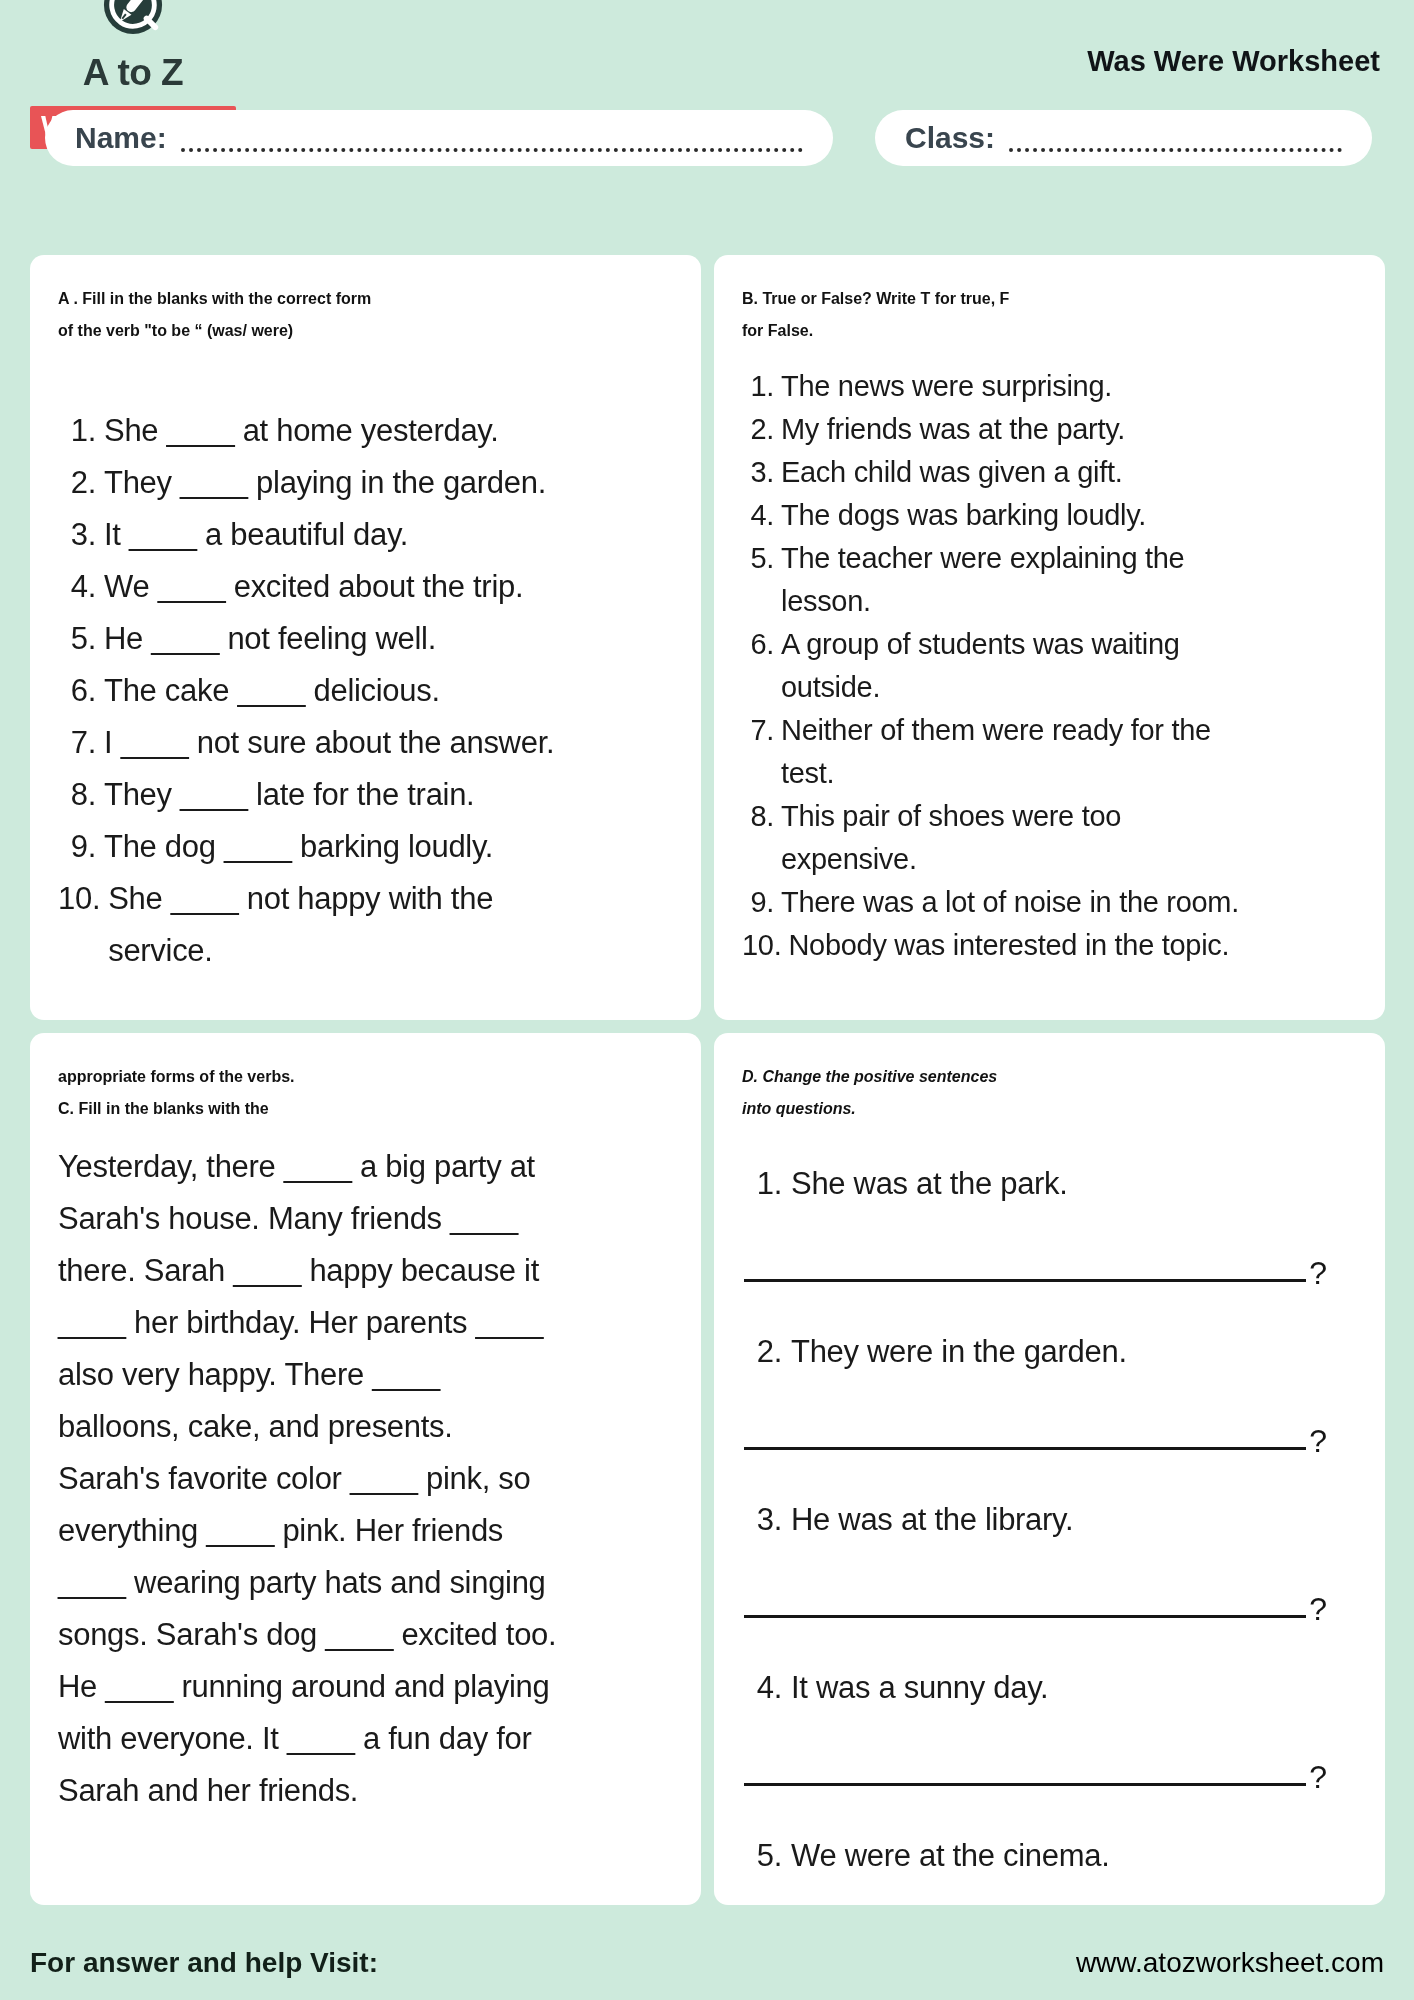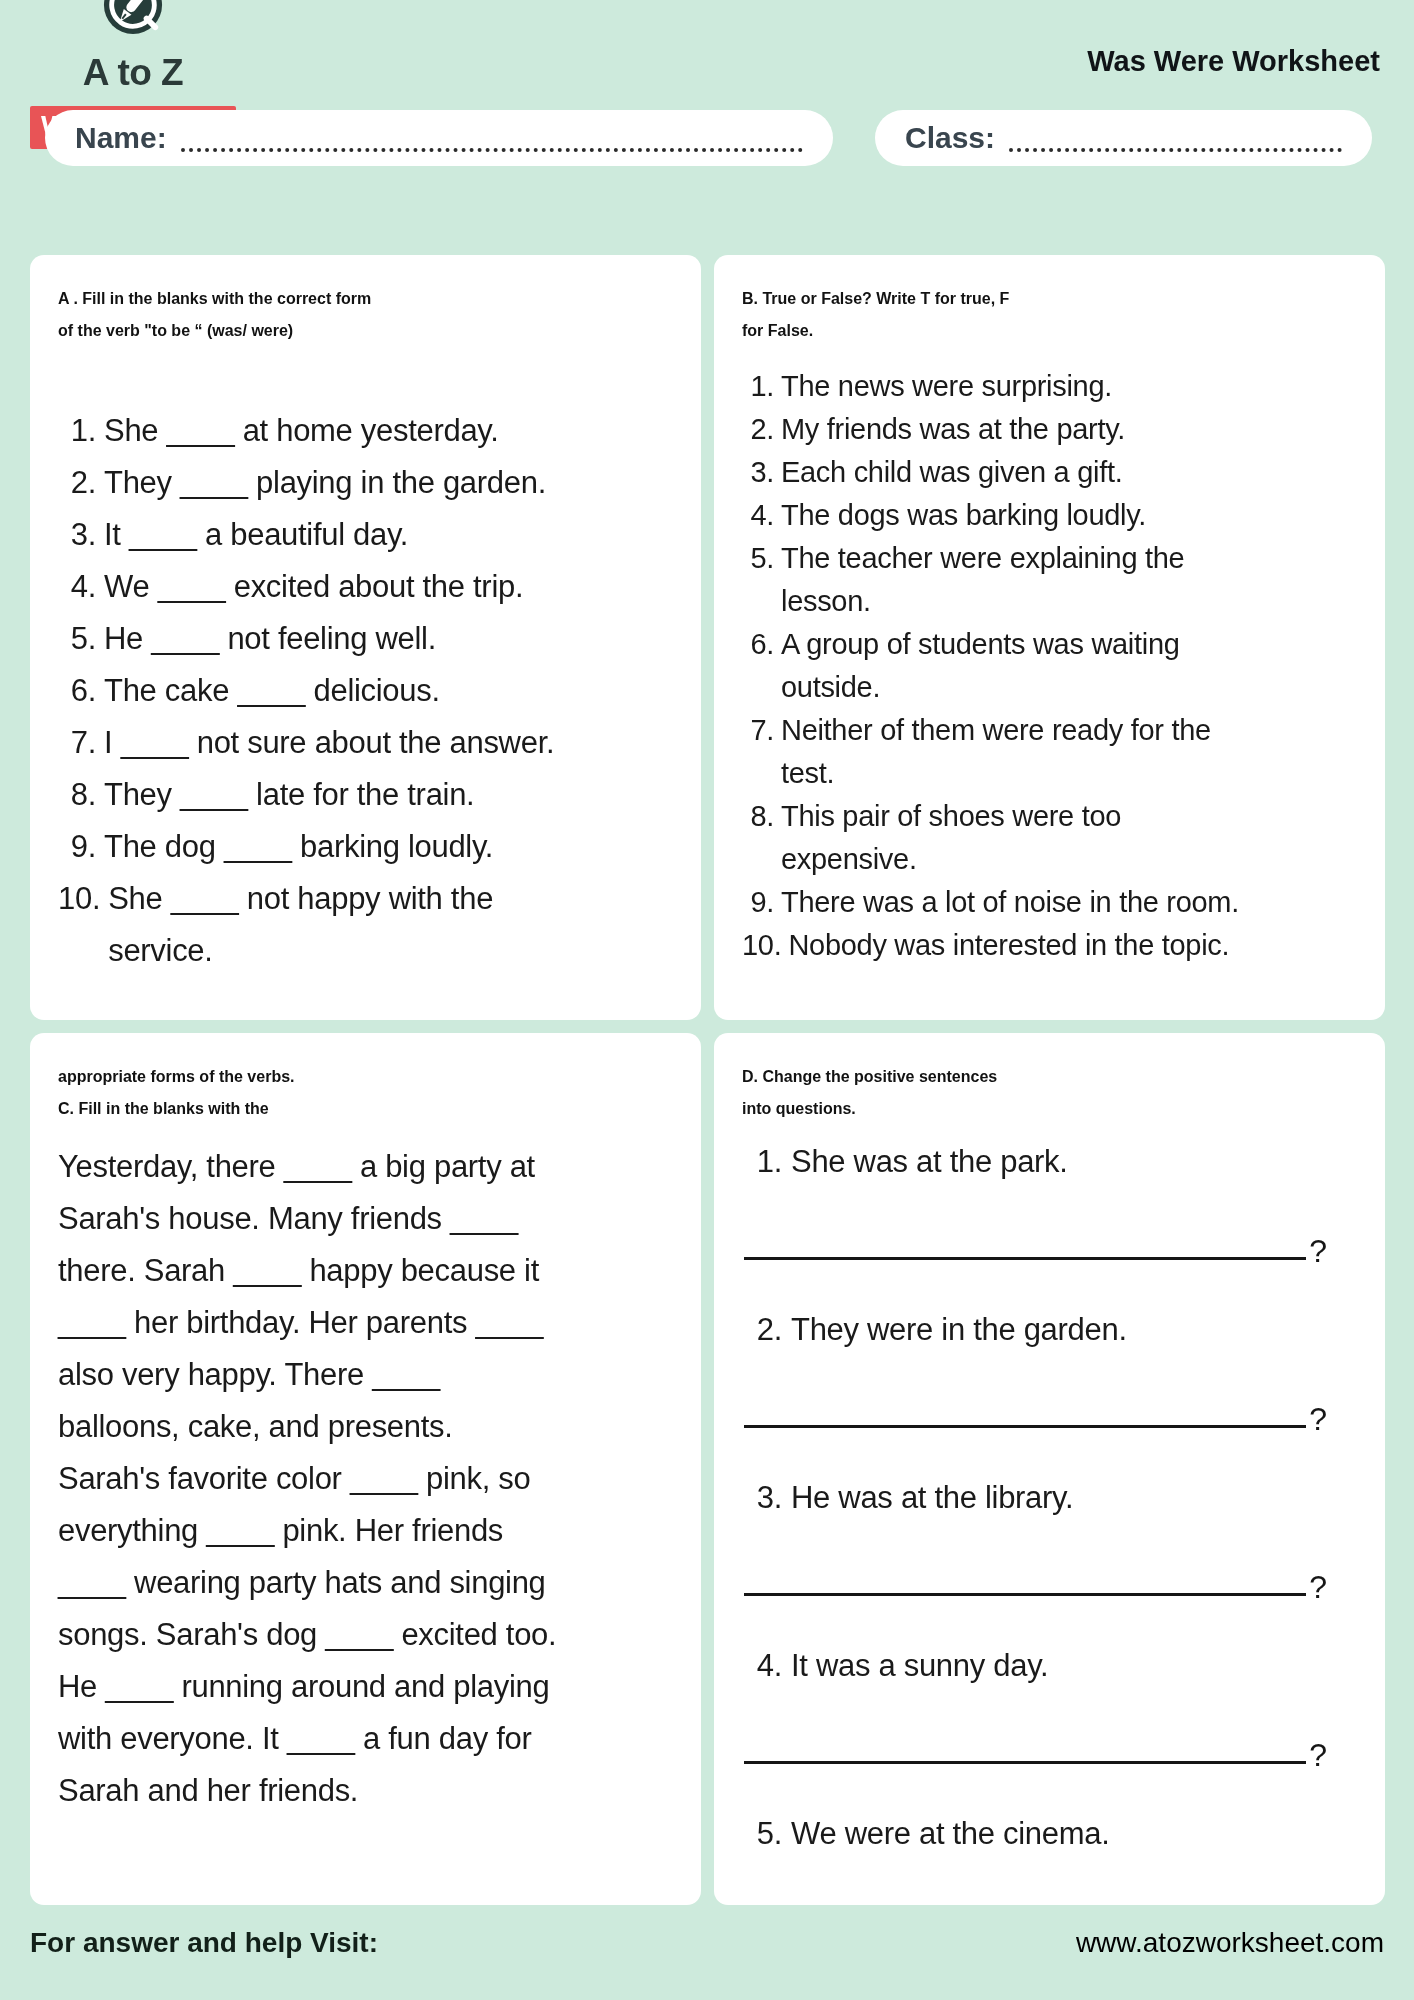--- a/index.html
+++ b/index.html
@@ -46,21 +46,21 @@
   }
   .card {
     background:#ffffff; border-radius:14px;
     padding:28px 28px 0 28px; overflow:hidden;
   }
   .card-title { font-size:16px; font-weight:700; color:#121212; line-height:32px; }
   .card-title .tline { display:block; }
   .card-a .card-title { margin-bottom:58px; }
   .card-b .card-title { margin-bottom:18px; }
   .card-c .card-title { margin-bottom:16px; }
-  .card-d .card-title { margin-bottom:16px; }
+  .card-d .card-title { margin-bottom:38px;font-style:italic; }
   
   .ex-list { list-style:none; }
   .ex-item { display:flex; align-items:flex-start; letter-spacing:-0.3px; }
   .num { flex:none; min-width:38px; text-align:right; margin-right:8px; }
   .list-a { max-width:540px; }
   .list-a .ex-item { font-size:31px; line-height:52px; color:#1a1a1a; }
   .list-b { max-width:522px; }
   .list-b .ex-item { font-size:29px; line-height:43px; }
   .list-b .num { min-width:32px; margin-right:7px; }
   
@@ -76,21 +76,21 @@
     display:flex; align-items:flex-end;
     margin:52px 30px 42px 2px;
   }
   .answer-rule { flex:1; height:0; border-bottom:3px solid #161616; margin-bottom:7px; }
   .qmark { font-size:32px; line-height:32px; margin-left:3px; color:#161616; }
   
   .footer {
     display:flex; justify-content:space-between; align-items:baseline;
     padding:22px 30px 0 30px;
   }
-  .footer-left  { font-size:28px; font-weight:700; color:#122019; }
+  .footer-left  { font-size:28px; font-weight:700; color:#122019;margin-top:20px; }
   .footer-right { font-size:28px; font-weight:400; color:#000000; }
 </style>
 </head>
 <body>
 
 <div class="header">
   <div class="brand">
     <span>
       <svg width="62" height="62" viewBox="0 0 64 64">
         <circle cx="32" cy="32" r="30" fill="#263d3a"></circle>

